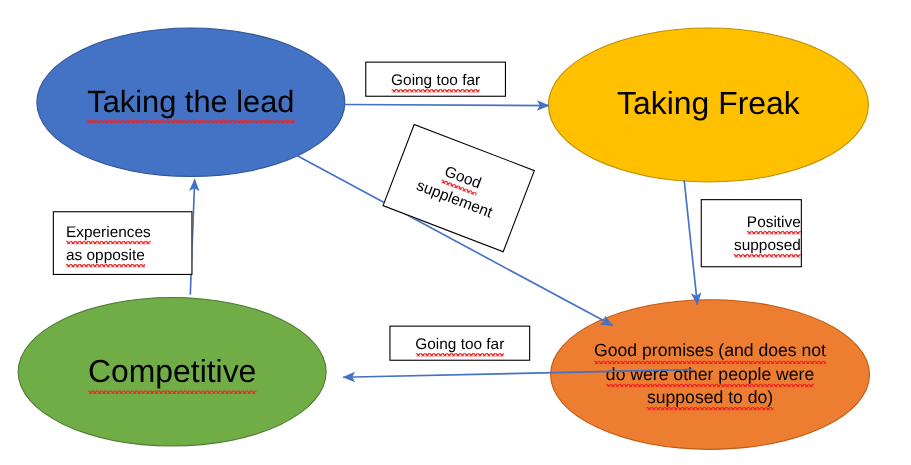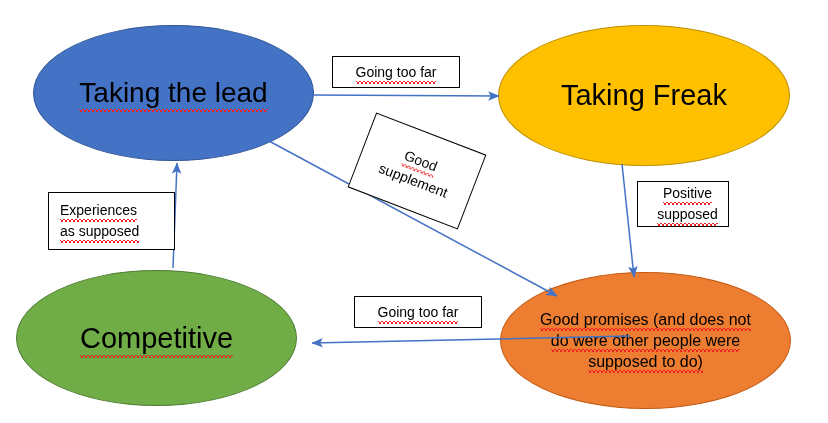--- a/index.html
+++ b/index.html
@@ -118,23 +118,23 @@
     align-items: center;
   }
   #label-experiences-as-difficult {
     left: 48px; top: 192px;
     width: 127px; height: 58px;
     padding-left: 11px;
     align-items: flex-start;
   }
   #label-positive-opposite {
     left: 637px; top: 181px;
-    width: 92px; height: 46px;
+    width: 92px; height: 62px;
     padding-left: 9px;
-    align-items: center;
+    align-items: flex-end;
   }
   #label-good-supplement {
     left: 358px; top: 131px;
     width: 118px; height: 80px;
     align-items: center;
     text-align: center;
     transform: rotate(21deg);
     z-index: 3;
   }
   #label-good-supplement .label-line { display: block; width: 100%; }
@@ -191,20 +191,20 @@
     <span class="label-line">supplement</span>
   </div>
 
   <div class="label-box" id="label-positive-opposite">
     <span class="label-line"><span class="sp">Positive</span></span>
     <span class="label-line"><span class="sp">supposed</span></span>
   </div>
 
   <div class="label-box" id="label-experiences-as-difficult">
     <span class="label-line"><span class="sp">Experiences</span></span>
-    <span class="label-line"><span class="sp">as supposed</span></span>
+    <span class="label-line"><span class="sp">as opposite</span></span>
   </div>
 
   <div class="label-box" id="label-going-too-far-bottom">
     <span class="label-line"><span class="sp">Going too far</span></span>
   </div>
 
 </div>
 
 </body></html>

